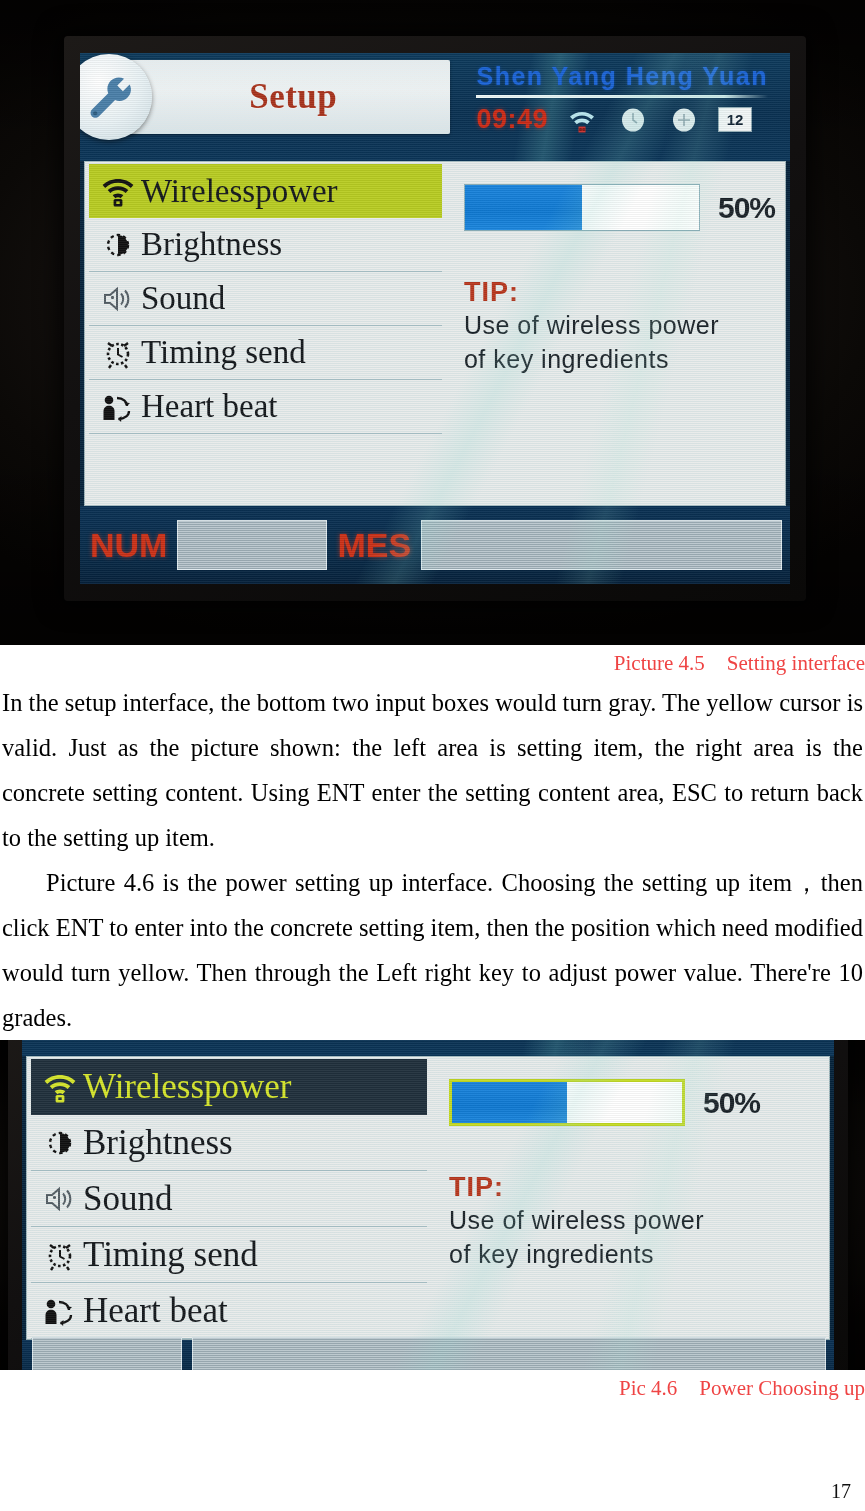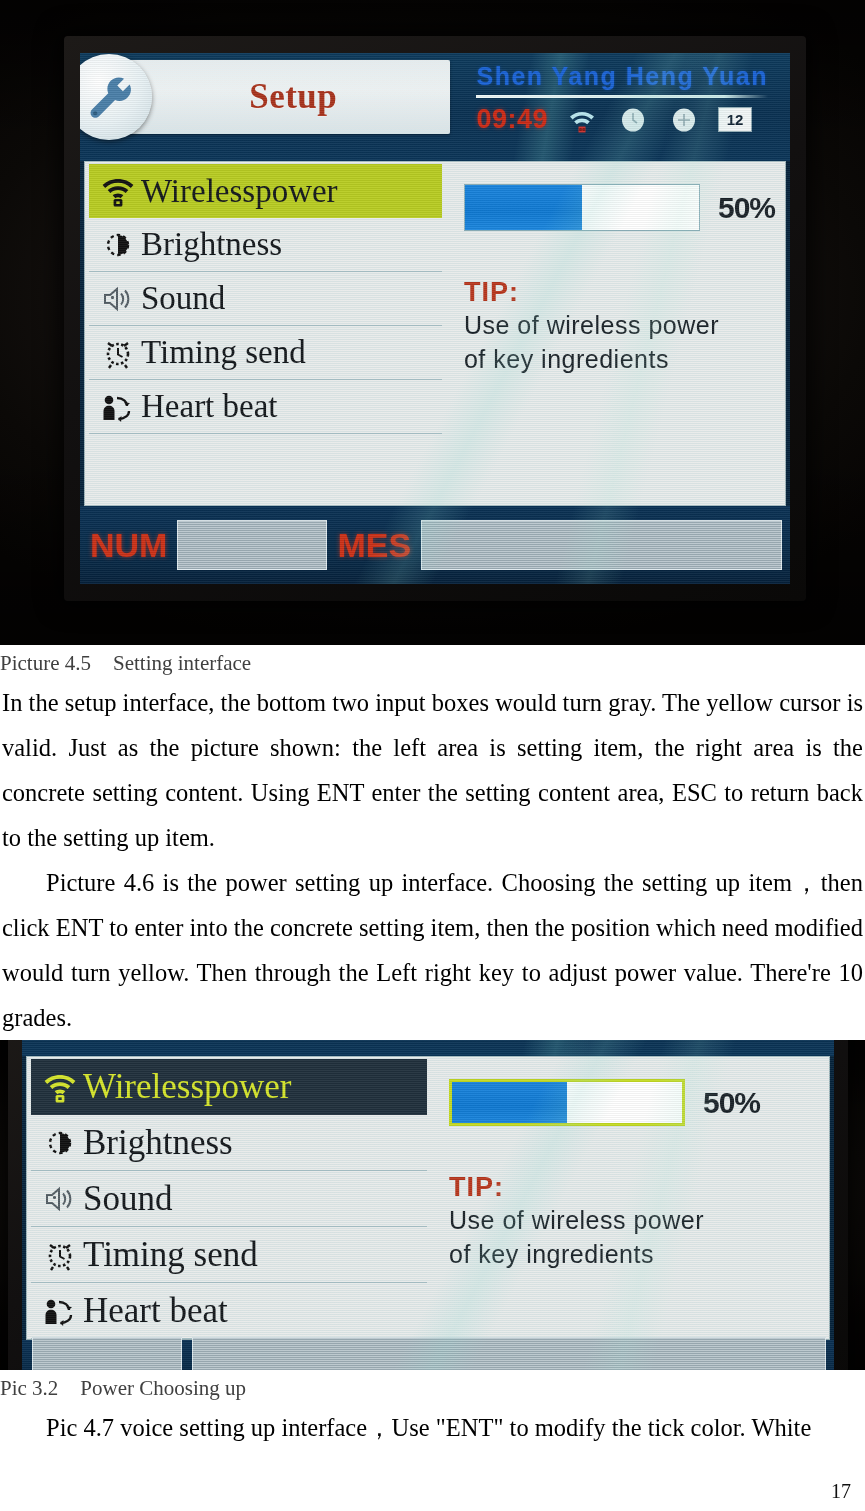--- a/index.html
+++ b/index.html
@@ -304,24 +304,24 @@
   .fig2 .lcd { background: #06243c; }
   .fig2 .titlebar { height: 54px; padding-top: 0; }
   .fig2 .titlebar .title-plate, .fig2 .titlebar .company, .fig2 .titlebar .company-rule { visibility: hidden; }
   .fig2 .menu { width: 400px; }
   .fig2 .menu-item { height: 56px; }
   .fig2 .menu-item .mi-label { font-size: 35px; }
   .fig2 .lcdfoot { height: 44px; }
 
   
   .caption {
-    text-align: left;
+    text-align: right;
     font-family: "Liberation Serif", serif;
     font-size: 21px;
-    color: #404040;
+    color: #ef4444;
     padding: 6px 0 4px 0;
     letter-spacing: 0px;
   }
   .caption .cap-gap { display: inline-block; width: 22px; }
   .para {
     font-family: "Liberation Serif", serif;
     font-size: 24.5px;
     line-height: 45px;
     color: #000;
     text-align: justify;
@@ -581,19 +581,18 @@
 
         <div class="lcdfoot">
           <span class="foot-input num"></span>
           <span class="foot-input mes"></span>
         </div>
       </div>
     </div>
   </div>
 
   <div class="caption">
-    <span>Pic 3.2</span><span class="cap-gap"></span><span>Power Choosing up</span>
+    <span>Pic 4.6</span><span class="cap-gap"></span><span>Power Choosing up</span>
   </div>
 
-  <div class="para indent">Pic 4.7 voice setting up interface，Use "ENT" to modify the tick color. White</div>
 
   <div class="pageno">17</div>
 </div>
 
 </body></html>

